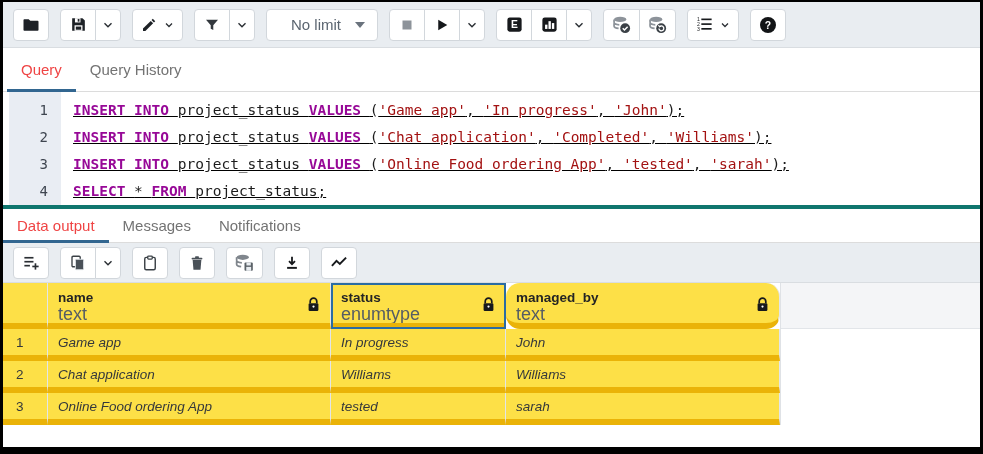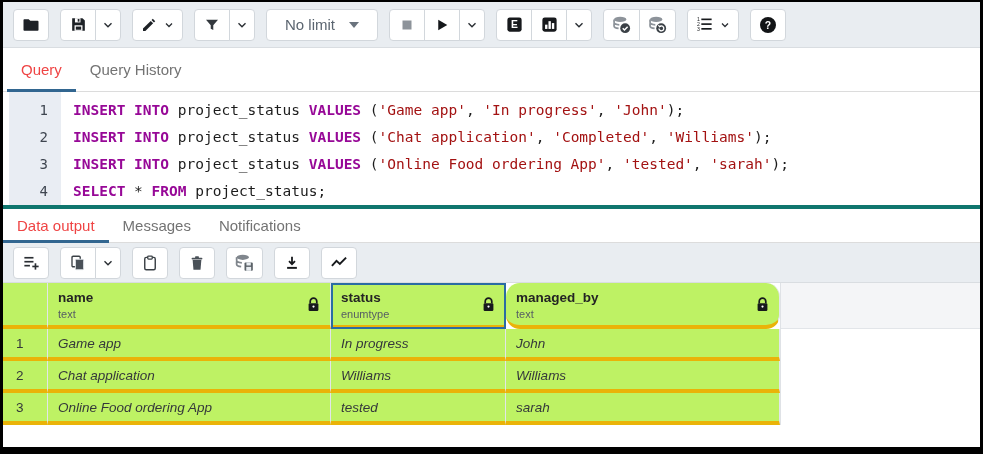--- a/index.html
+++ b/index.html
@@ -18,56 +18,56 @@
     border-radius:4px; display:flex; align-items:center; justify-content:center;
     padding:0 7px; cursor:pointer;
   }
   .btn-group .btn { border-radius:0; }
   .btn-group .btn + .btn { margin-left:-1px; }
   .btn-group .btn:first-child { border-radius:4px 0 0 4px; }
   .btn-group .btn:last-child { border-radius:0 4px 4px 0; }
   .btn-group .btn:only-child { border-radius:4px; }
   .btn.caret { min-width:26px; padding:0 4px; }
   .btn svg { display:block; }
-  .limit-btn { min-width:112px; justify-content:center; color:#5b6570;
+  .limit-btn { min-width:112px; justify-content:flex-end; color:#5b6570;
     font-size:15px; gap:14px; padding:0 12px; }
   .limit-caret { width:0; height:0; border-left:5px solid transparent;
     border-right:5px solid transparent; border-top:6px solid #6a737d; }
   
   .tabbar { height:44px; background:#fff; border-bottom:1px solid #dcdcdc;
     display:flex; align-items:stretch; padding-left:4px; }
   .tabbar.small { height:38px; border-top:4px solid #0f766e; }
   .tab { position:relative; display:flex; align-items:center; padding:0 14px;
     font-size:15px; color:#737373; cursor:pointer; }
   .tab.active { color:#ef4444; }
   .tab.active::after { content:""; position:absolute; left:0; right:0; bottom:-1px;
     height:3px; background:#326690; }
   
   .editor { height:113px; display:flex; background:#fff; padding-left:6px; }
   .gutter { width:52px; background:#e9edf3; padding-top:5px; }
   .gutter .ln { display:block; height:27px; line-height:27px; text-align:right;
     padding-right:13px; font-family:"DejaVu Sans Mono", monospace;
     font-size:14px; color:#3f4650; }
   .code { flex:1; padding:5px 0 0 12px; font-family:"DejaVu Sans Mono", monospace;
     font-size:14.5px; }
-  .code .line { height:27px; line-height:27px; white-space:pre; }
+  .code .line { height:27px; line-height:27px; white-space:pre;text-decoration:underline; }
   .tok-kw { color:#970897; font-weight:bold; }
   .tok-str { color:#a31212; }
   .tok-id { color:#1c1c1c; }
   .tok-pun { color:#1c1c1c; }
   
   .grid { position:relative; background:#fff; }
   .grid-table { display:flex; flex-direction:column; width:778px;
     border-right:1px solid #dfe2e6; }
   .g-row { display:flex; }
-  .g-cell { border-right:1px solid #e2e5e9; border-bottom:4px solid #eab308;
-    background:#bef264; overflow:hidden; }
+  .g-cell { border-right:1px solid #e2e5e9; border-bottom:6px solid #eab308;
+    background:#fde047; overflow:hidden; }
   .g-head { height:46px; position:relative; padding:6px 10px 0 10px; cursor:pointer; }
   .g-head .cname { font-size:13.5px; font-weight:bold; color:#242424; line-height:17px; }
-  .g-head .ctype { font-size:11px; color:#565d64; line-height:16px; }
+  .g-head .ctype { font-size:18px; color:#565d64; line-height:16px; }
   .g-head .lock { position:absolute; right:10px; top:14px; }
   .g-head.selected { outline:2px solid #2b6ca3; outline-offset:-2px; }
   .g-rownum { width:45px; font-size:13.5px; color:#35383b; padding-left:13px;
     display:flex; align-items:center; }
   .g-data { height:32px; font-size:13.5px; color:#35383b; display:flex;
     align-items:center; padding:0 10px; cursor:pointer;font-style:italic; }
   .g-headfill { position:absolute; top:0; left:778px; right:0; height:46px;
     background:#f4f5f7; border-bottom:1px solid #e2e5e9; }
 </style>
 </head>

